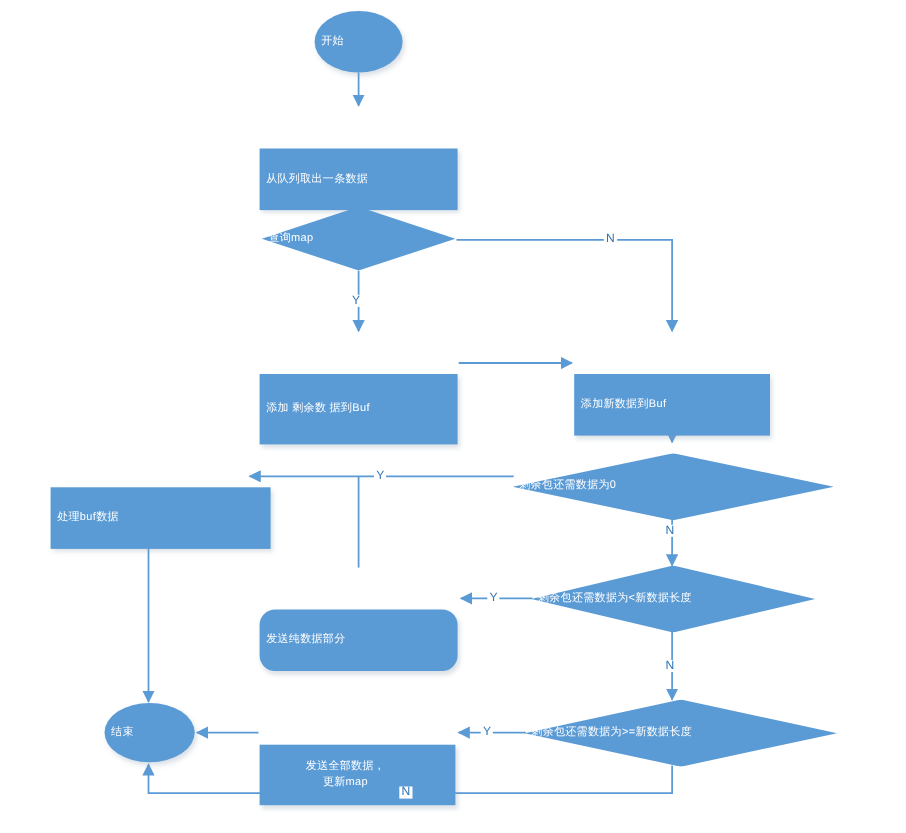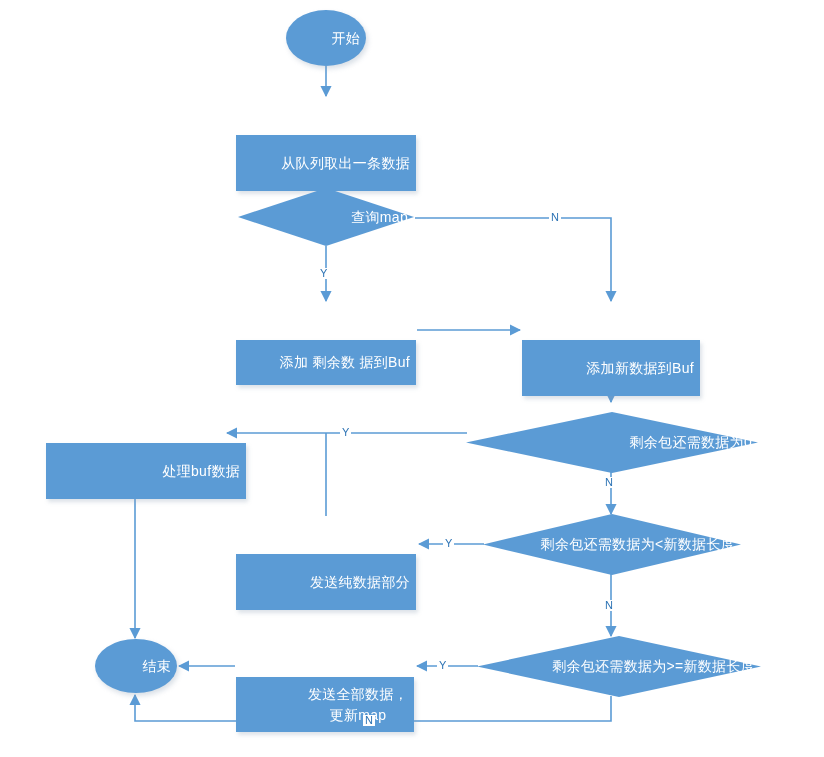--- a/index.html
+++ b/index.html
@@ -24,24 +24,24 @@
     top: 0;
     width: 824px;
     height: 757px;
     pointer-events: none;
   }
   .node {
     position: absolute;
     box-sizing: border-box;
     display: flex;
     align-items: center;
-    justify-content: flex-end;
+    justify-content: flex-start;
     text-align: center;
     color: #ffffff;
-    font-size: 14px;
+    font-size: 10px;
     line-height: 1.45;
     letter-spacing: 0.3px;
     z-index: 2;
   }
   .node .label {
     position: relative;
     z-index: 3;
     padding: 0 6px;
     white-space: pre-line;
   }
@@ -142,21 +142,21 @@
 
   <div class="node rect" style="left:236px; top:97px; width:180px; height:56px;">
     <span class="label">从队列取出一条数据</span>
   </div>
 
   <div class="node diamond" style="left:238px; top:188px; width:176px; height:58px;">
     <span class="dia-bg"></span>
     <span class="label">查询map</span>
   </div>
 
-  <div class="node rect" style="left:236px; top:302px; width:180px; height:45px;">
+  <div class="node rect" style="left:236px; top:302px; width:180px; height:64px;">
     <span class="label">添加 剩余数 据到Buf</span>
   </div>
 
   <div class="node rect" style="left:522px; top:302px; width:178px; height:56px;">
     <span class="label">添加新数据到Buf</span>
   </div>
 
   <div class="node diamond" style="left:466px; top:412px; width:292px; height:61px;">
     <span class="dia-bg"></span>
     <span class="label">剩余包还需数据为0</span>
@@ -164,30 +164,30 @@
 
   <div class="node rect" style="left:46px; top:405px; width:200px; height:56px;">
     <span class="label">处理buf数据</span>
   </div>
 
   <div class="node diamond" style="left:483px; top:514px; width:258px; height:61px;">
     <span class="dia-bg"></span>
     <span class="label">剩余包还需数据为&lt;新数据长度</span>
   </div>
 
-  <div class="node rect" style="left:236px; top:516px; width:180px; height:56px;">
+  <div class="node rect" style="left:236px; top:516px; width:180px; height:56px;border-radius:14px;">
     <span class="label">发送纯数据部分</span>
   </div>
 
   <div class="node diamond" style="left:477px; top:636px; width:284px; height:61px;">
     <span class="dia-bg"></span>
     <span class="label">剩余包还需数据为&gt;=新数据长度</span>
   </div>
 
-  <div class="node rect" style="left:236px; top:639px; width:178px; height:55px;">
+  <div class="node rect" style="left:236px; top:639px; width:178px; height:55px;padding-left:36px;">
     <span class="label">发送全部数据，
 更新map</span>
   </div>
 
   <div class="node ellipse" style="left:95px; top:639px; width:82px; height:54px;">
     <span class="label">结束</span>
   </div>
 
 </div>
 

